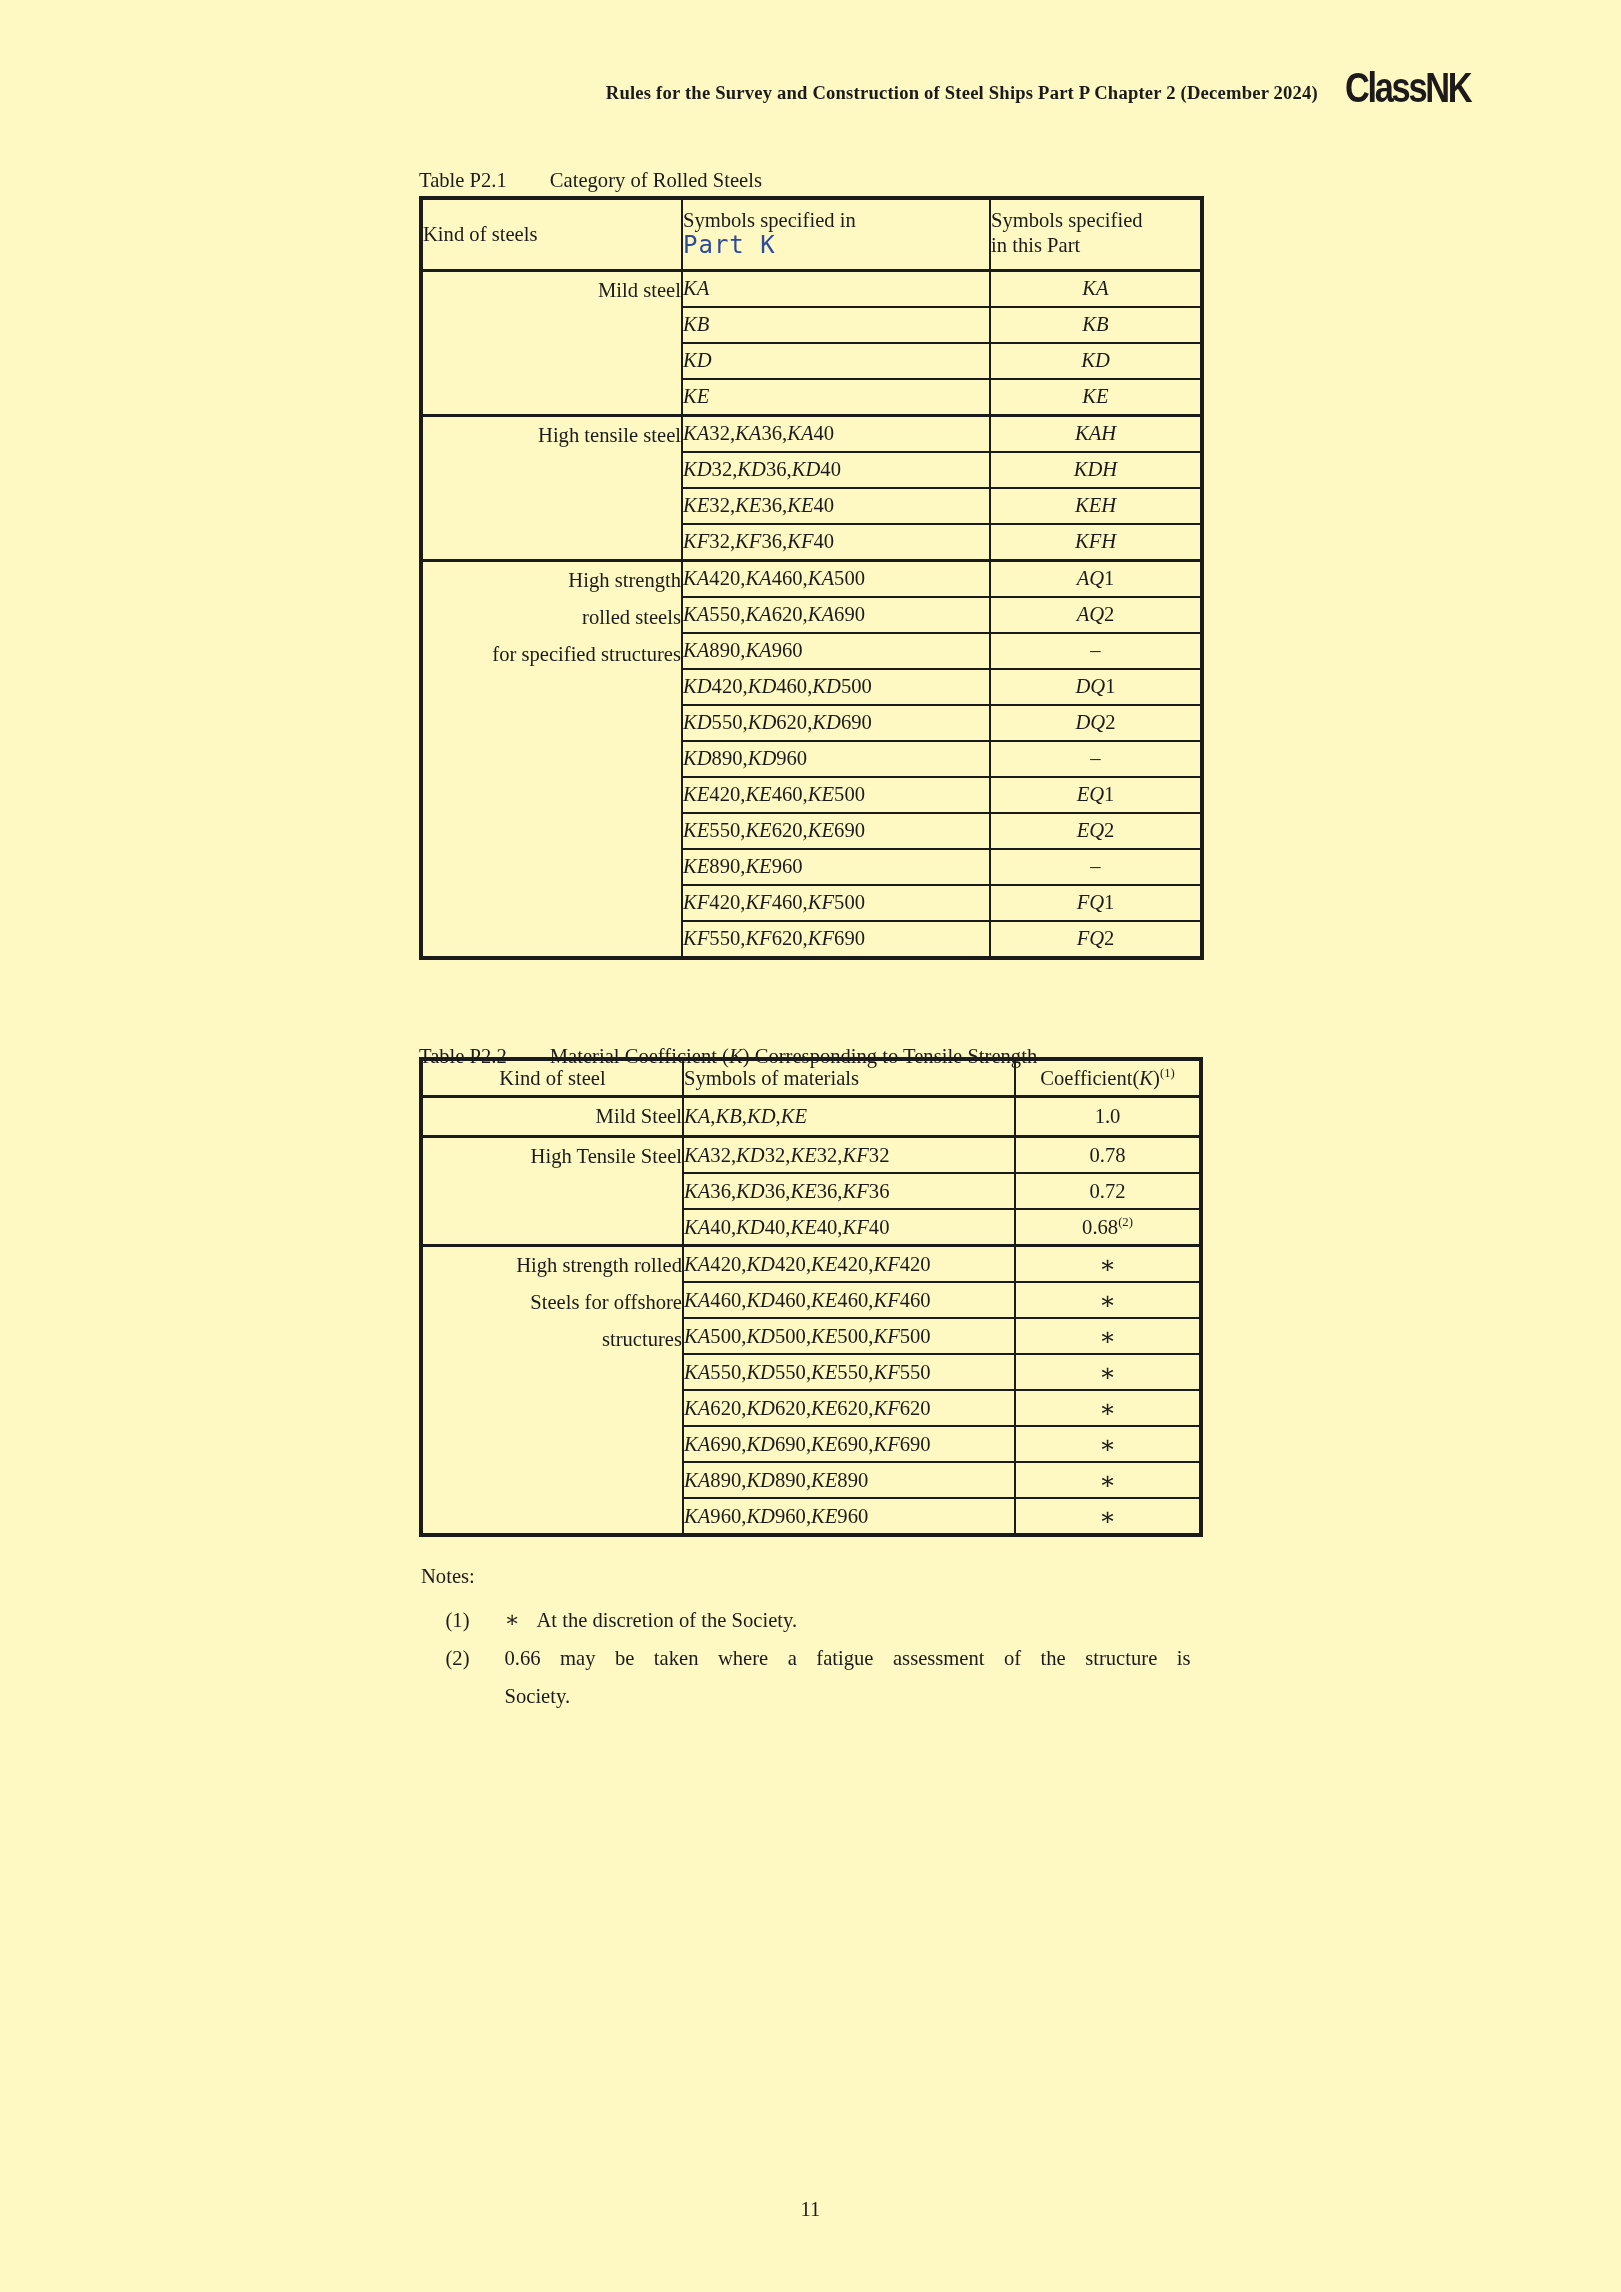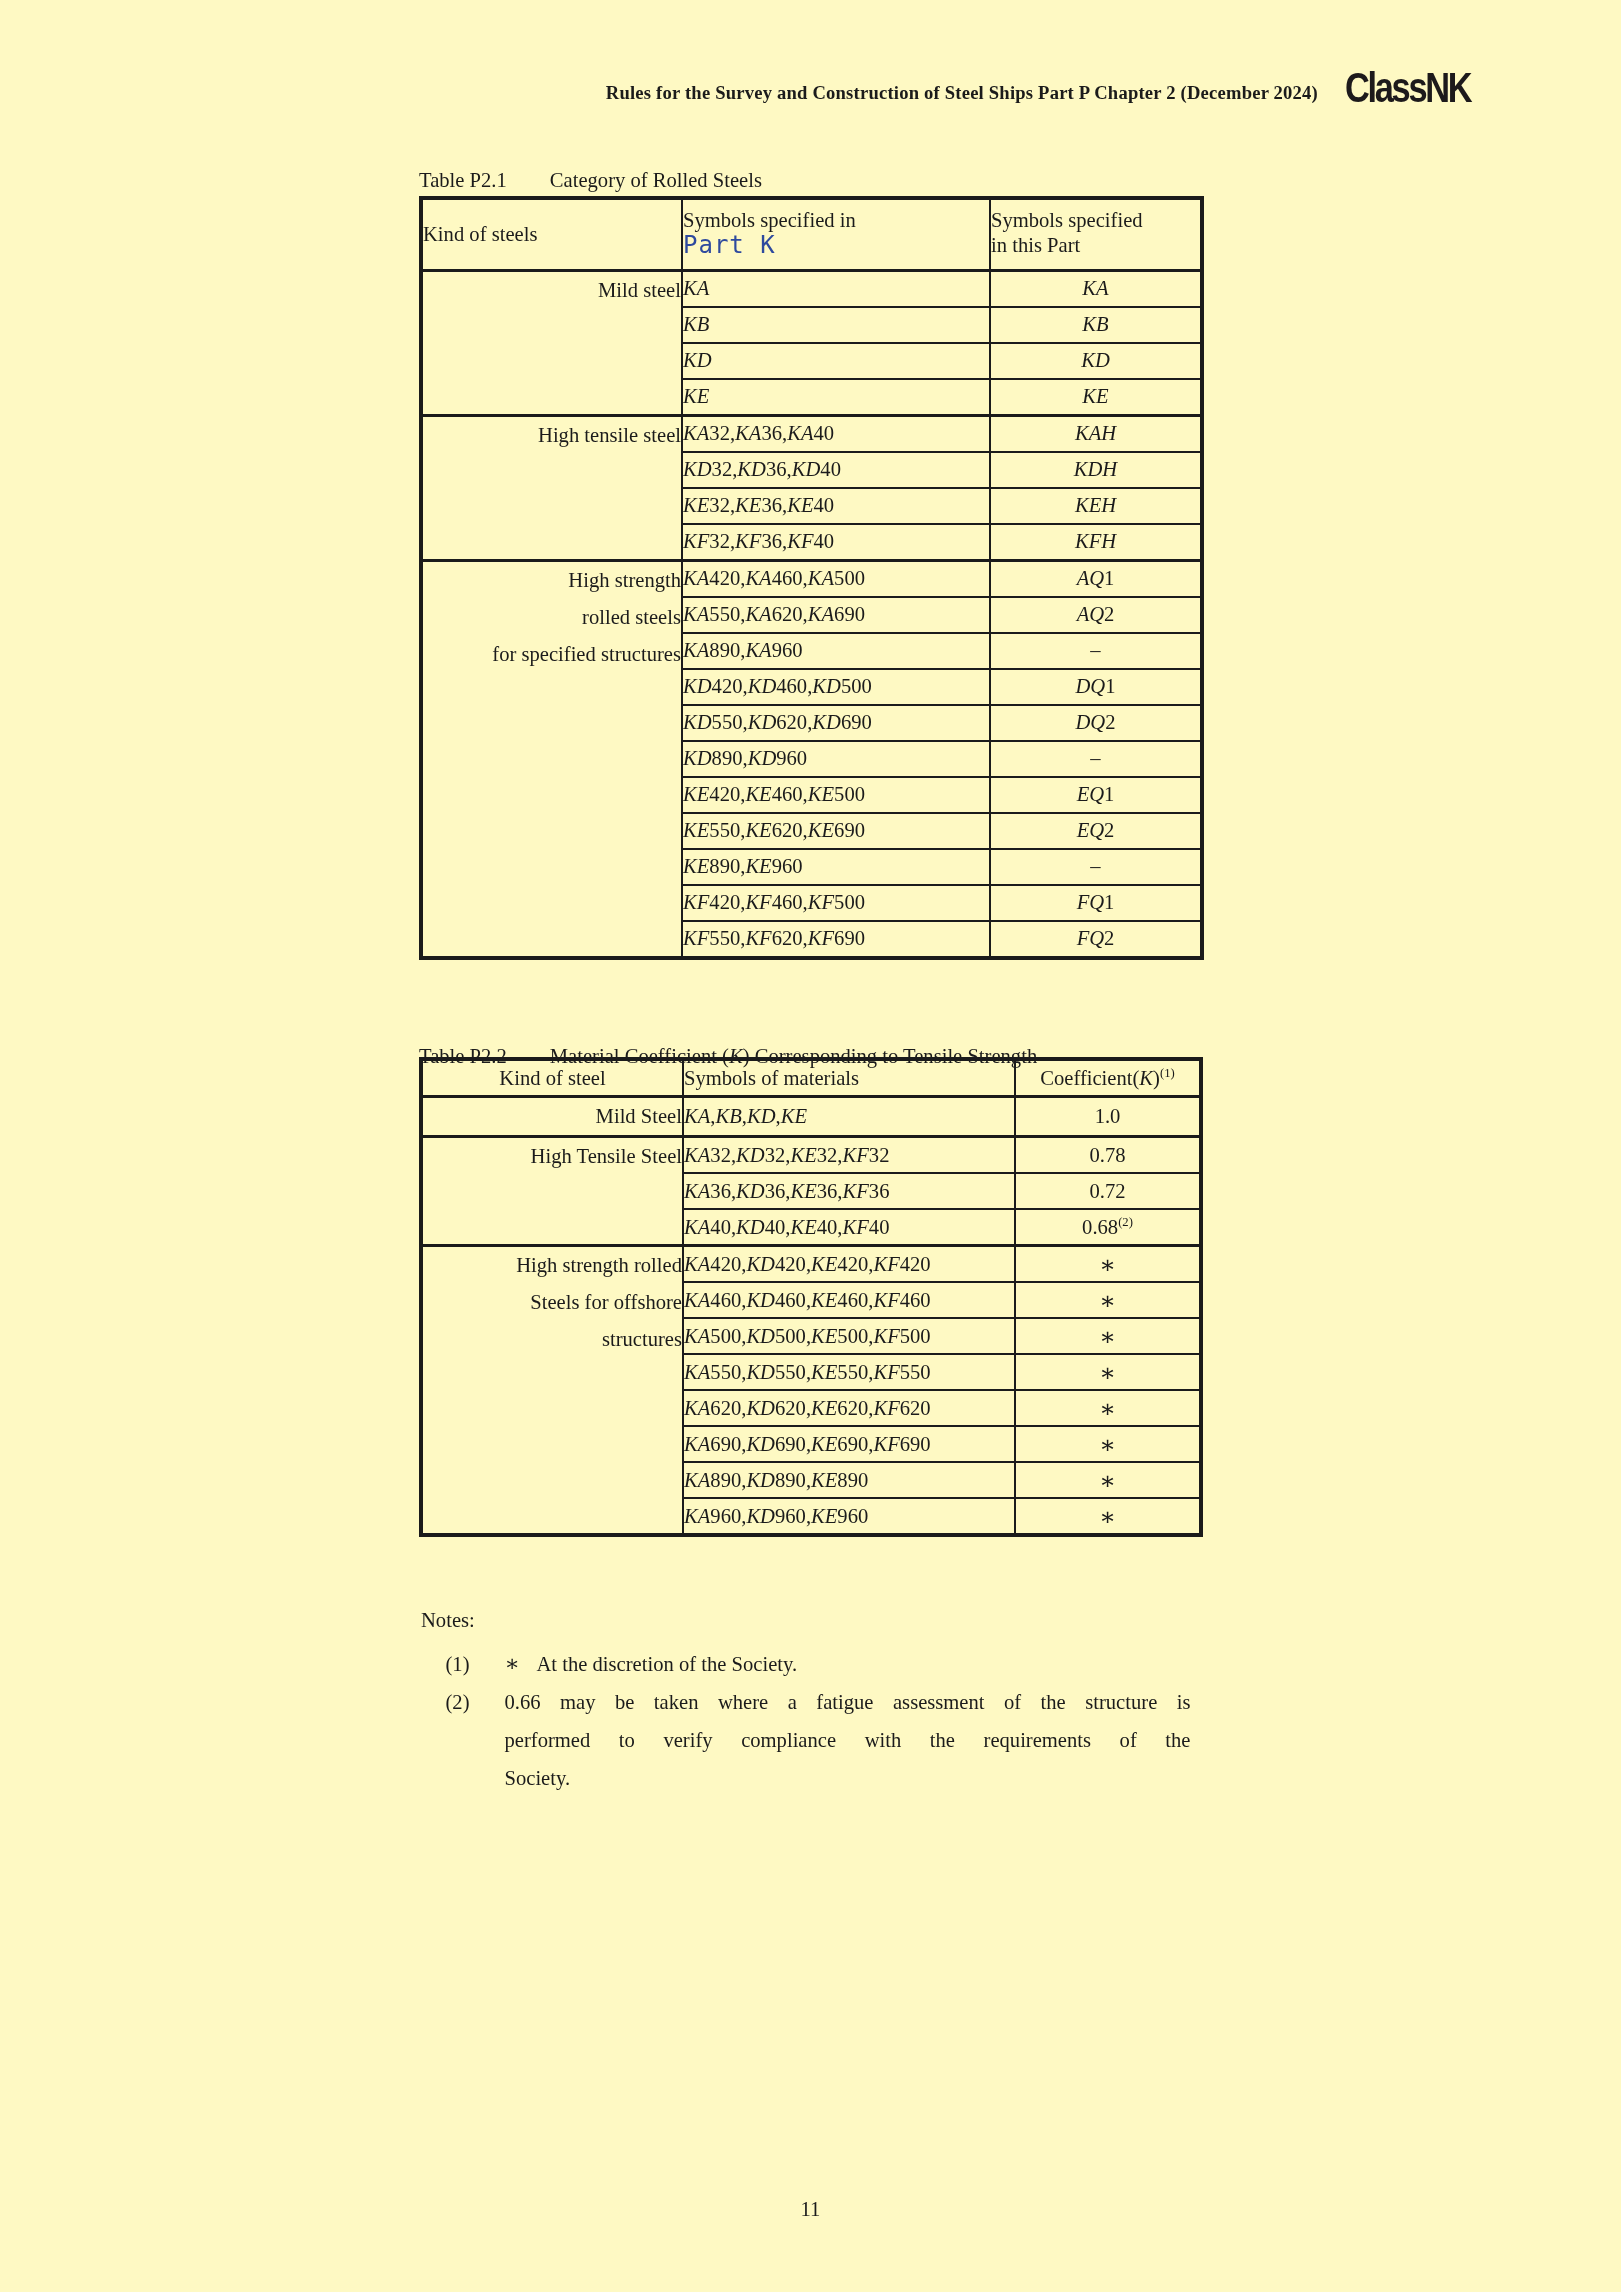--- a/index.html
+++ b/index.html
@@ -70,21 +70,21 @@
     vertical-align:top;
     line-height:37px;
     white-space:pre-line;
     text-align:right;
   }
   
   td i{font-style:italic;}
   sup{font-size:12.7px;line-height:0;}
   td.coeff-ast{font-size:24.5px;}
   
-  .notes{position:absolute;left:421px;top:1562px;width:784px;font-size:20.6px;margin-top:44px;}
+  .notes{position:absolute;left:421px;top:1562px;width:784px;font-size:20.6px;}
   .notes-label{line-height:29px;}
   .note-item{display:flex;align-items:flex-start;margin-left:24.5px;line-height:38px;}
   .note-item.first{margin-top:9.8px;}
   .note-num{width:59px;flex:none;}
   .note-sym{display:inline-block;width:32px;font-size:22.5px;}
   .note-body{width:686px;}
   .note-line{display:block;}
   .note-line.just{text-align:justify;text-align-last:justify;word-spacing:2px;}
   
   .page-number{
@@ -288,21 +288,20 @@
         <div class="note-item first">
           <span class="note-num">(1)</span>
           <span class="note-body">
             <span class="note-line"><span class="note-sym">∗</span>At the discretion of the Society.</span>
           </span>
         </div>
         <div class="note-item">
           <span class="note-num">(2)</span>
           <span class="note-body">
             <span class="note-line just">0.66 may be taken where a fatigue assessment of the structure is</span>
-            <span class="note-line just">performed to verify compliance with the requirements of the</span>
             <span class="note-line">Society.</span>
           </span>
         </div>
       </div>
   </div>
 
   <div class="page-number">11</div>
 
 </div>
 

